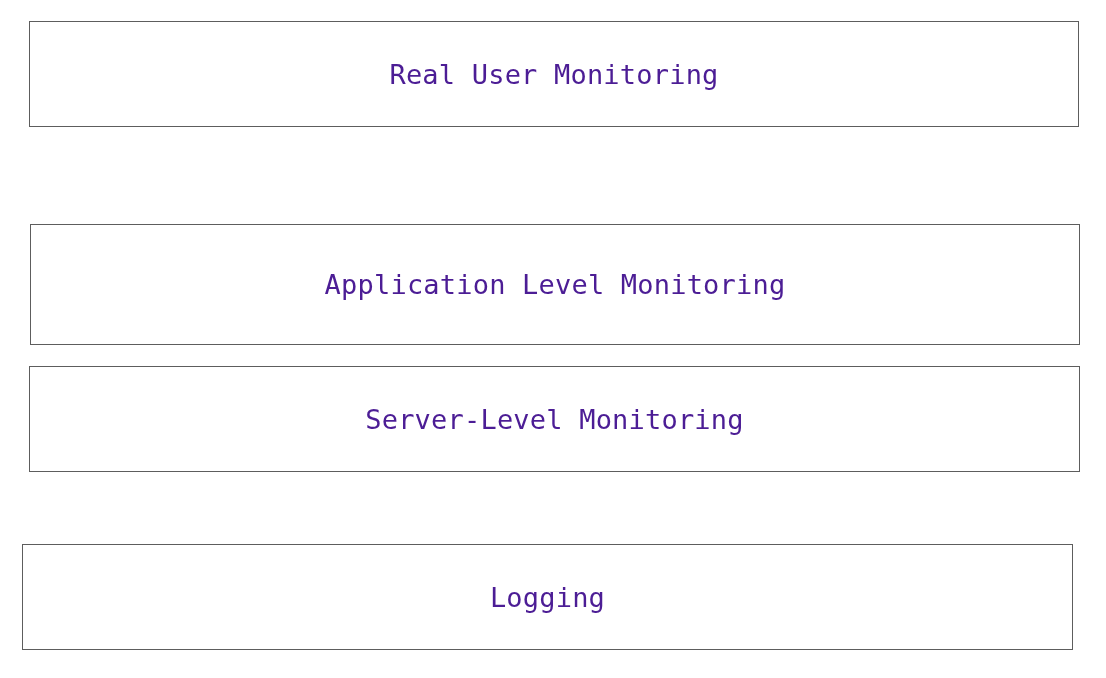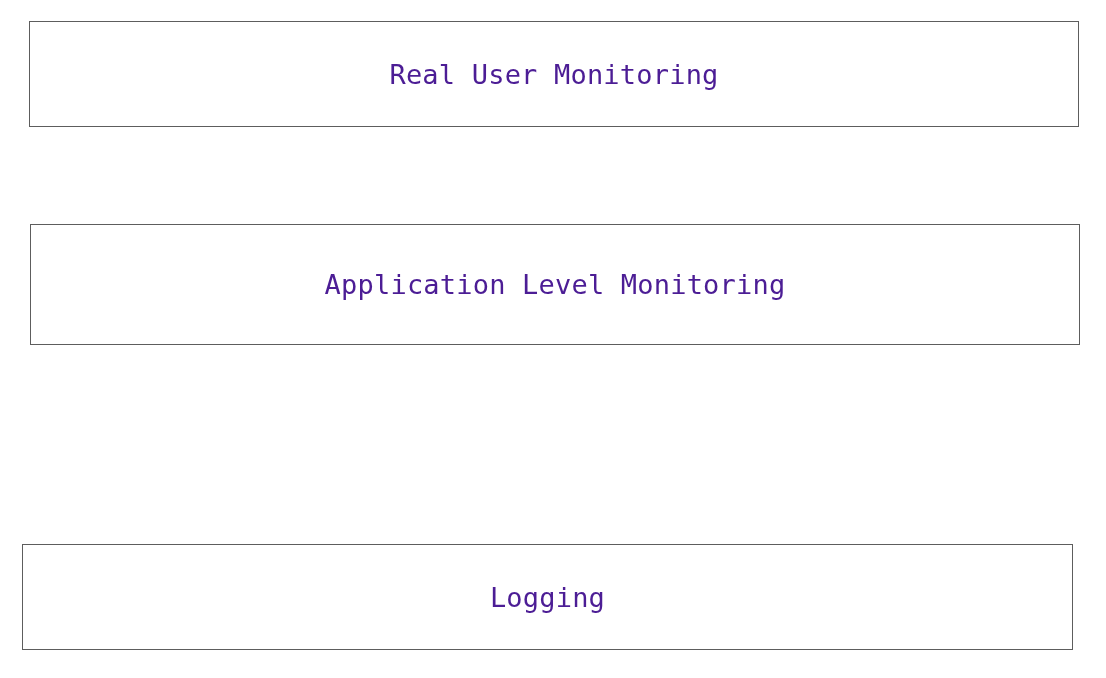--- a/index.html
+++ b/index.html
@@ -54,18 +54,21 @@
 <div id="diagram">
 
   <div class="layer-box" id="layer-0">
     <span class="layer-label">Real User Monitoring</span>
   </div>
 
   <div class="layer-box" id="layer-1">
     <span class="layer-label">Application Level Monitoring</span>
   </div>
 
+  <div class="layer-box" id="layer-2">
+    <span class="layer-label">Server-Level Monitoring</span>
+  </div>
 
   <div class="layer-box" id="layer-3">
     <span class="layer-label">Logging</span>
   </div>
 
 </div>
 
 </body></html>

